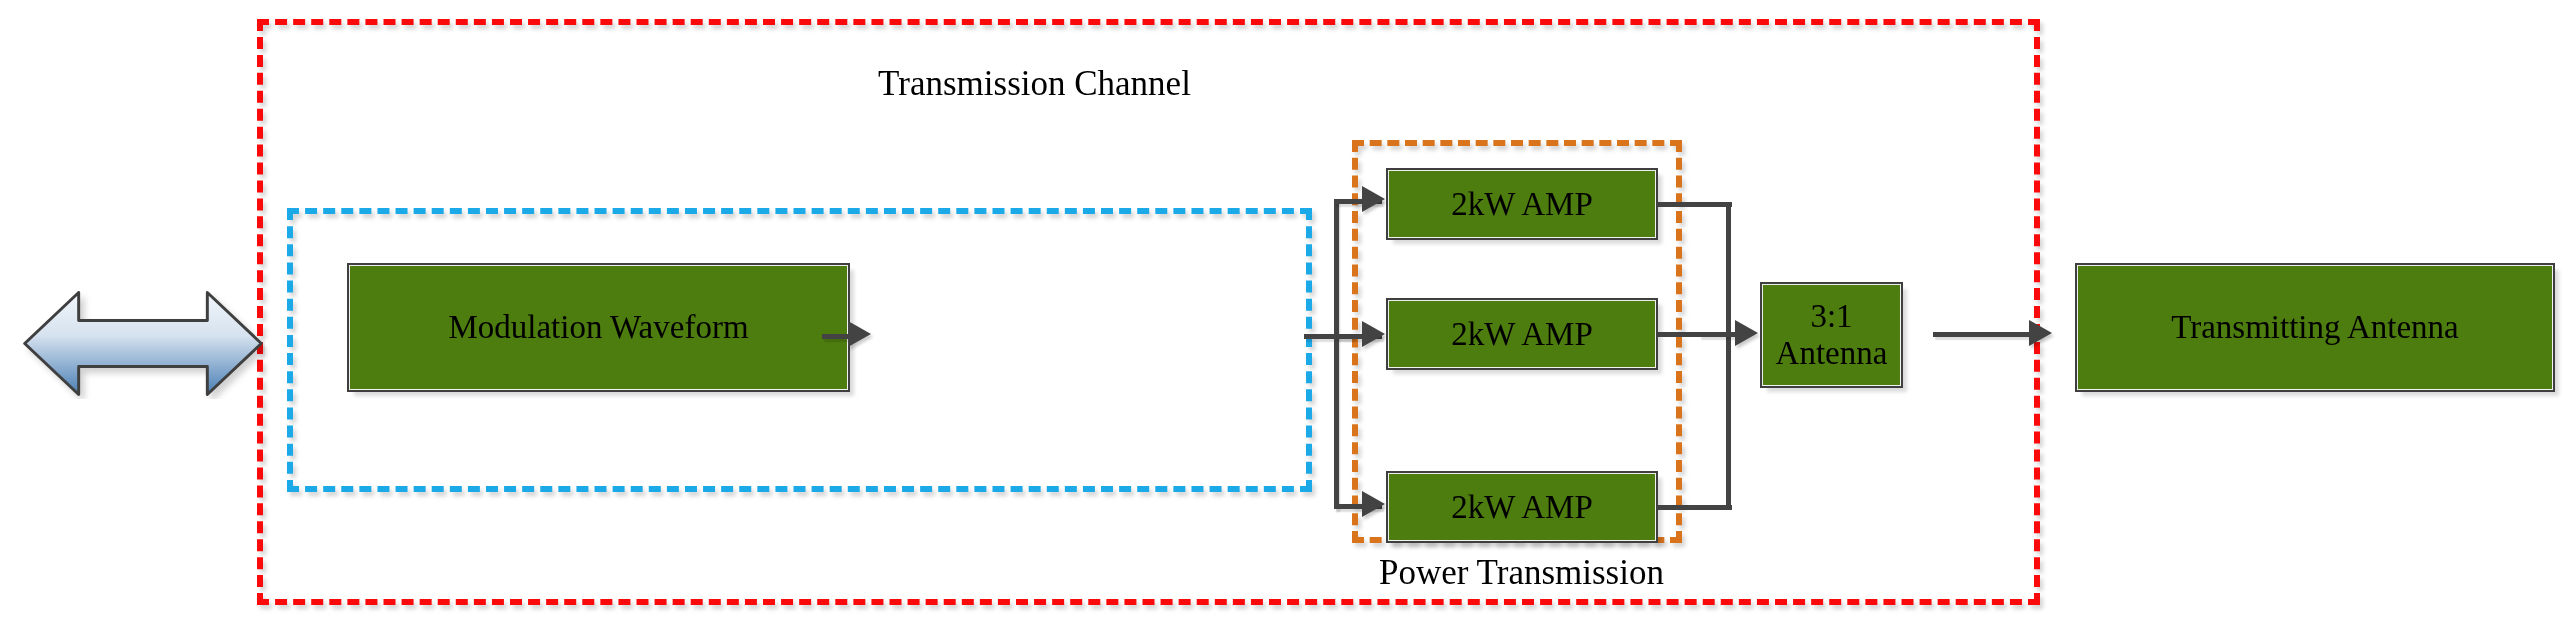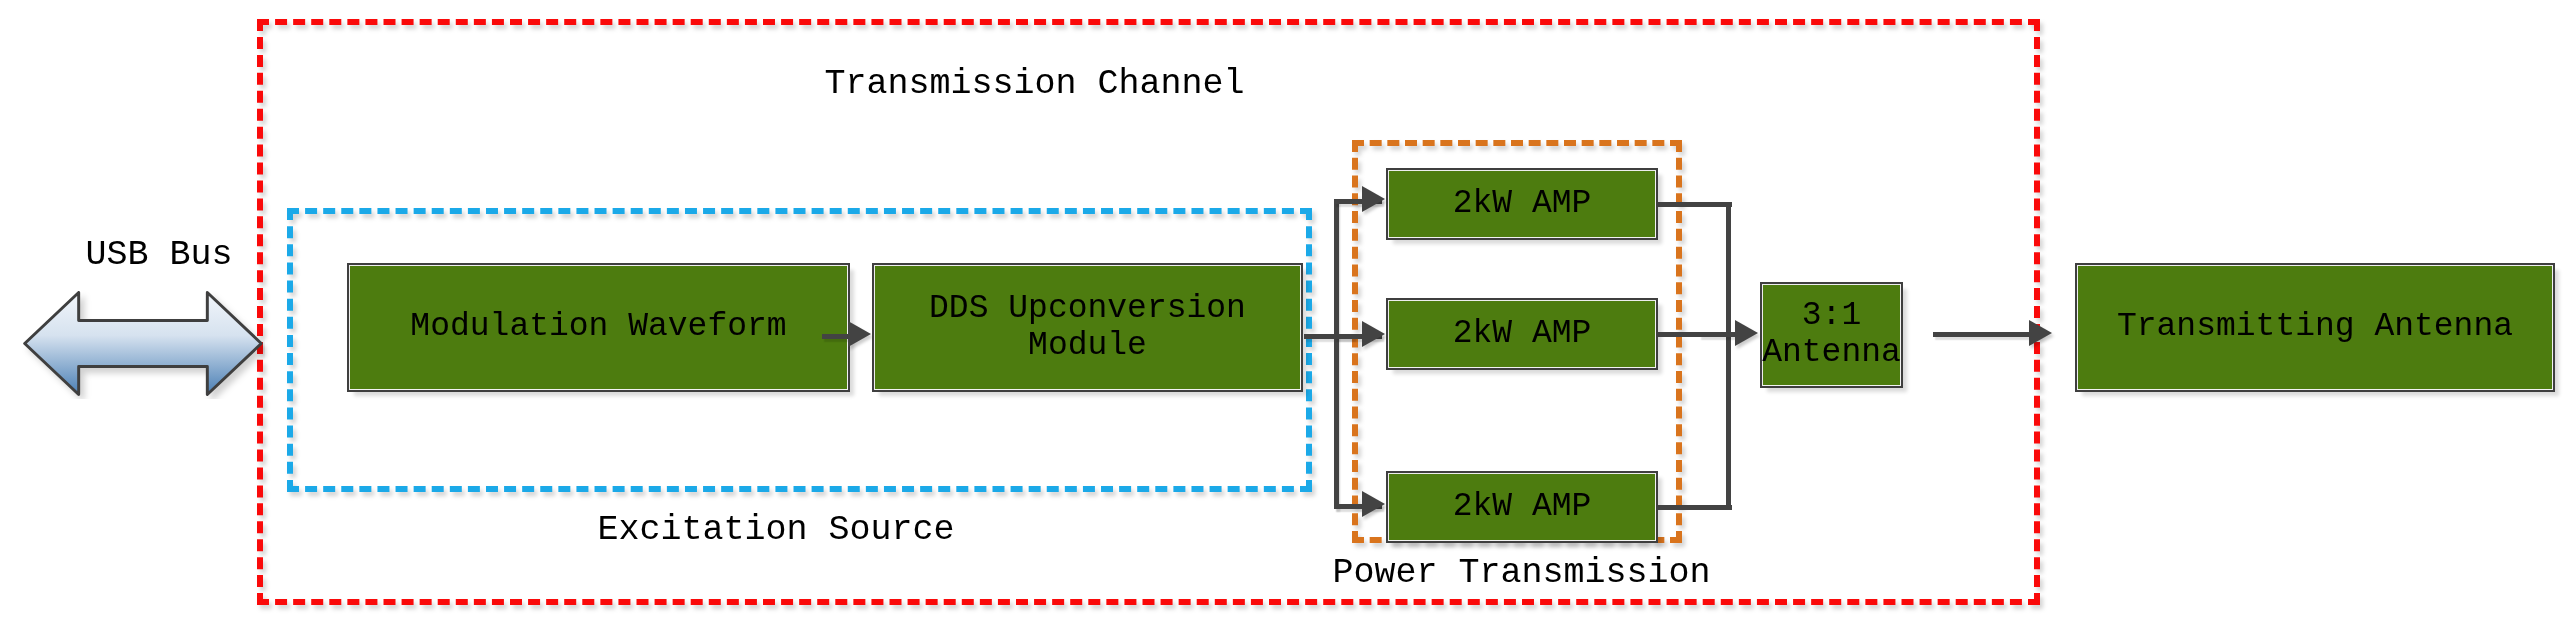--- a/index.html
+++ b/index.html
@@ -1,18 +1,18 @@
 <!DOCTYPE html>
 <html style="font-size:11.8px"><head>
 <meta charset="utf-8">
 <style>
   html,body{margin:0;padding:0;background:#fff;}
   #stage{
     position:relative;width:2576px;height:637px;background:#fff;overflow:hidden;
-    font-family:Liberation Mono, monospace;
+    font-family:Liberation Serif, serif;
   }
   .abs{position:absolute;box-sizing:border-box;}
 
   
   .dash{
     border-style:dashed;background:transparent;
   }
   .dash.red   {border:6.6px dashed #fa0a0a;}
   .dash.blue  {border:6.6px dashed #1ba9e8;}
   .dash.orange{border:6.6px dashed #d9741d;}
@@ -63,27 +63,25 @@
 <body>
 
 <div id="stage">
 
   <div class="abs dash red dash-shadow" style="left:257px;top:18.5px;width:1783px;height:586px;"></div>
 
   <div class="abs caption f-big" style="left:813px;top:64px;width:443px;">Transmission Channel</div>
 
   <div class="abs dash blue dash-shadow" style="left:287px;top:208px;width:1025px;height:284px;"></div>
 
-  <div class="abs caption f-big" style="left:584px;top:510px;width:384px;">Excitation Source</div>
 
   <div class="abs dash orange dash-shadow" style="left:1352px;top:140px;width:330px;height:403px;"></div>
 
   <div class="abs caption f-big" style="left:1322px;top:553px;width:399px;">Power Transmission</div>
 
-  <div class="abs caption f-big" style="left:41px;top:235px;width:236px;">USB  Bus</div>
 
   <svg class="usb-arrow" style="left:20.7px;top:288px;" width="244" height="111" viewBox="0 0 330 150">
     <defs>
       <linearGradient id="usbgrad" x1="0" y1="0" x2="0" y2="1">
         <stop offset="0%" stop-color="#f2f6fb"></stop>
         <stop offset="42%" stop-color="#d6e2ef"></stop>
         <stop offset="100%" stop-color="#4a7fb5"></stop>
       </linearGradient>
     </defs>
     <polygon points="5,75 78,6 78,44 252,44 252,6 325,75 252,144 252,106 78,106 78,144" fill="url(#usbgrad)" stroke="#3f3f3f" stroke-width="4" stroke-linejoin="round" style="filter:drop-shadow(6px 7px 4px rgba(0,0,0,.18));"></polygon>
@@ -93,28 +91,20 @@
     <div class="inner">
       <div>
         <span class="f-mid">Modulation Waveform</span>
       </div>
     </div>
   </div>
 
   <div class="wire wire-h sh" style="left:822px;top:334px;width:29.5px;"></div>
   <div class="arrowhead" style="left:848px;top:321px;"></div>
 
-  <div class="abs node" style="left:872px;top:263px;width:431px;height:129px;">
-    <div class="inner">
-      <div>
-        <span class="f-mid">DDS Upconversion</span>
-        <span class="f-mid">Module</span>
-      </div>
-    </div>
-  </div>
 
   <div class="wire wire-h sh" style="left:1304px;top:334px;width:50px;"></div>
   <div class="wire wire-v sh" style="left:1334px;top:199px;height:310px;"></div>
 
   <div class="wire wire-h sh" style="left:1334px;top:199px;width:48px;"></div>
   <div class="arrowhead" style="left:1362px;top:186px;"></div>
 
   <div class="wire wire-h sh" style="left:1334px;top:334px;width:48px;"></div>
   <div class="arrowhead" style="left:1362px;top:321px;"></div>
 

